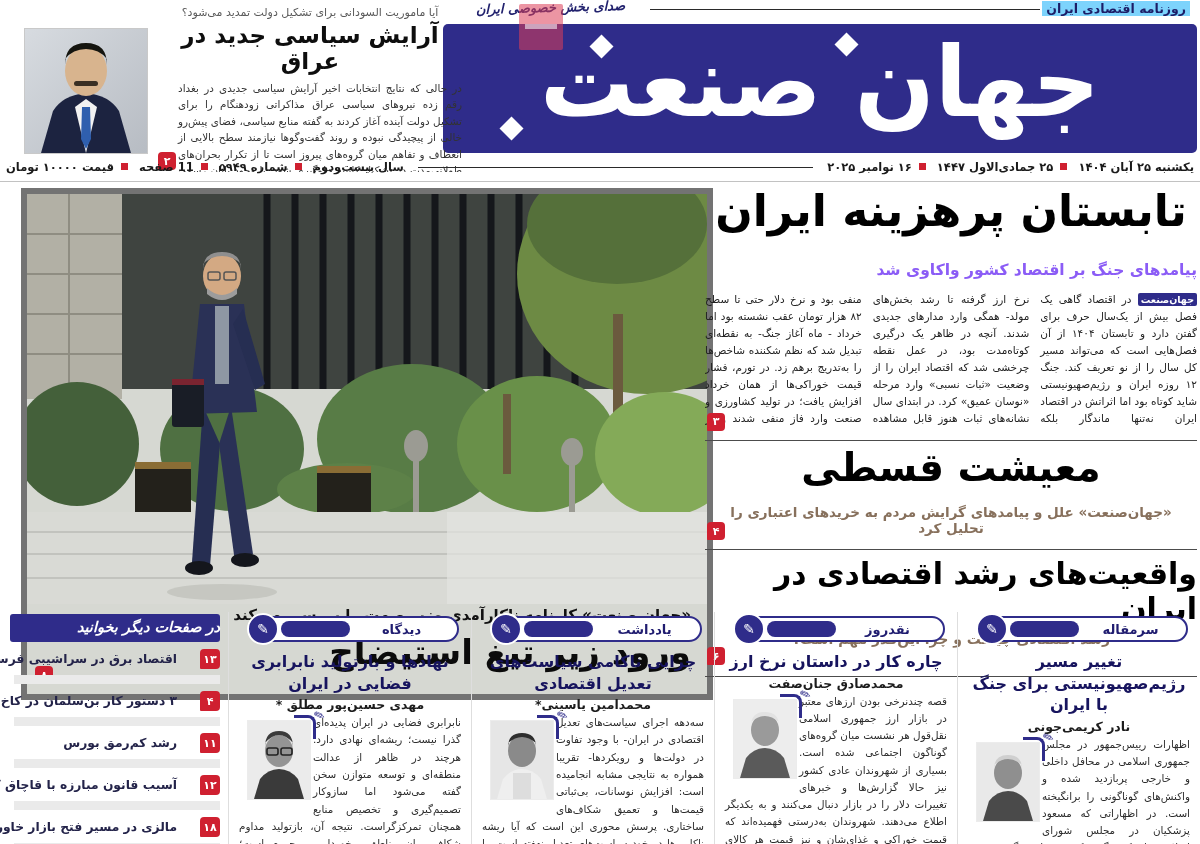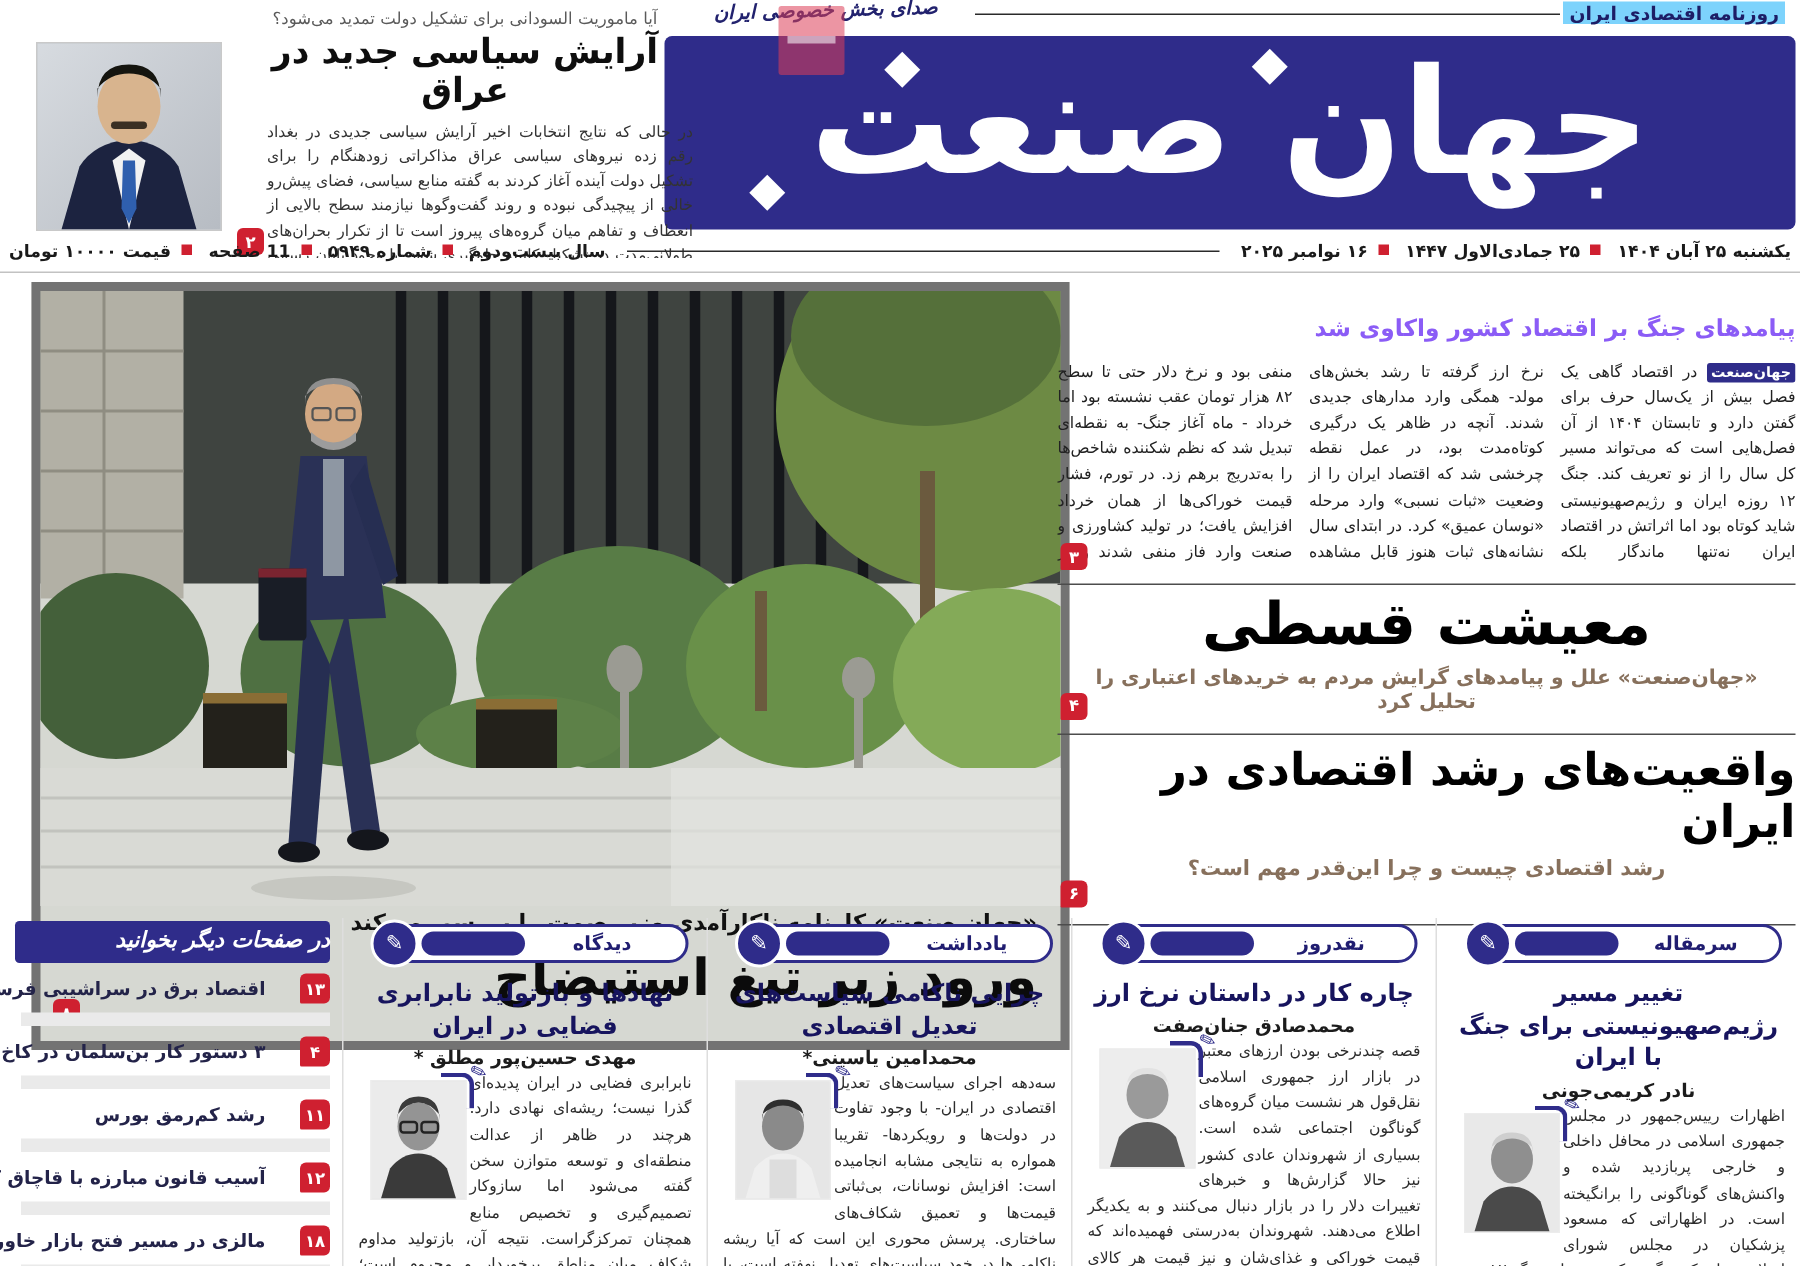--- a/index.html
+++ b/index.html
@@ -47,21 +47,21 @@
   
   .lead-col { position:absolute; top:186px; left:705px; width:492px; }
   .lead-head { font-size:44px; font-weight:900; color:#000; text-align:center; line-height:1.15; letter-spacing:-1.5px; white-space:nowrap; }
   .lead-sub { font-size:15.5px; font-weight:bold; color:#8b5cf6; text-align:right; margin-top:24px; }
   .lead-body { position:relative; display:flex; gap:11px; margin-top:12px; height:140px; overflow:hidden; }
   .lead-body .bcol { flex:1; font-size:10.5px; line-height:1.63; text-align:justify; color:#222; }
   .brand-tag { background:#2f2c8a; color:#fff; font-size:9.5px; font-weight:bold; padding:1px 3px; border-radius:2px; }
   .lead-badge { position:absolute; left:2px; bottom:0; }
   .sec-rule { border-top:1px solid #4c4c4c; margin:9px 0 6px; }
   .inst-head { font-size:39px; font-weight:900; color:#000; text-align:center; letter-spacing:-1px; line-height:1.1; }
-  .sub-row { position:relative; text-align:center; font-size:13.5px; font-weight:bold; color:#87705c; margin-top:5px; padding:0 24px 4px; }
+  .sub-row { position:relative; text-align:center; font-size:13.5px; font-weight:bold; color:#87705c; margin-top:15px; padding:0 24px 4px; }
   .sub-badge { position:absolute; left:2px; bottom:0; }
   .growth-head { font-size:30px; font-weight:900; color:#000; text-align:right; letter-spacing:-1px; margin-top:2px; }
   .growth-sub { font-size:14px; font-weight:bold; color:#87705c; text-align:center; margin-top:5px; }
   .growth-badgerow { position:relative; height:20px; }
   .growth-badge { position:absolute; left:2px; top:0; }
 
   
   .bottom { position:absolute; top:612px; left:0; right:0; bottom:0; display:flex; direction:rtl; }
   .op-col { width:243px; padding:2px 10px 0; border-left:1px solid #dedede; }
   .pill { position:relative; height:26px; border:2px solid #2f2c8a; border-radius:14px; background:#fff; margin:2px 2px 9px 14px; }
@@ -218,20 +218,21 @@
       </g>
     </svg>
     <div class="photo-caption">
       <div class="pc-kicker">«جهان صنعت» کارنامه ناکارآمدی وزیر صمت را بررسی می‌کند</div>
       <div class="pc-head">ورود زیر تیغ استیضاح</div>
     </div>
     <span class="badge photo-badge">۸</span>
   </div>
 
   <div class="lead-col">
+    <div class="lead-head">تابستان پرهزینه ایران</div>
     <div class="lead-sub">پیامدهای جنگ بر اقتصاد کشور واکاوی شد</div>
     <div class="lead-body">
       <p class="bcol"><span class="brand-tag">جهان‌صنعت</span> <span>در اقتصاد گاهی یک فصل بیش از یک‌سال حرف برای گفتن دارد و تابستان ۱۴۰۴ از آن فصل‌هایی است که می‌تواند مسیر کل سال را از نو تعریف کند. جنگ ۱۲ روزه ایران و رژیم‌صهیونیستی شاید کوتاه بود اما اثراتش در اقتصاد ایران نه‌تنها ماندگار بلکه تشدیدشونده ظاهر شد چنانکه فقط طی سه‌ماه، شاخص‌های کلیدی اقتصاد - از تورم و</span></p>
       <p class="bcol">نرخ ارز گرفته تا رشد بخش‌های مولد- همگی وارد مدارهای جدیدی شدند. آنچه در ظاهر یک درگیری کوتاه‌مدت بود، در عمل نقطه چرخشی شد که اقتصاد ایران را از وضعیت «ثبات نسبی» وارد مرحله «نوسان عمیق» کرد. در ابتدای سال نشانه‌های ثبات هنوز قابل مشاهده بود: تورم اردیبهشت و خرداد در محدوده‌ای قابل مدیریت قرار داشت، رشد اقتصادی فقط اندکی</p>
       <p class="bcol">منفی بود و نرخ دلار حتی تا سطح ۸۲ هزار تومان عقب نشسته بود اما خرداد - ماه آغاز جنگ- به نقطه‌ای تبدیل شد که نظم شکننده شاخص‌ها را به‌تدریج برهم زد. در تورم، فشار قیمت خوراکی‌ها از همان خرداد افزایش یافت؛ در تولید کشاورزی و صنعت وارد فاز منفی شدند و در بازار ارز، ثبات ظاهری جای خود را به موجی از انتظارات تورمی داد که ماه بعد فورا آزاد شد</p>
       <span class="badge lead-badge">۳</span>
     </div>
     <div class="sec-rule"></div>
 
     <div class="inst-head">معیشت قسطی</div>

